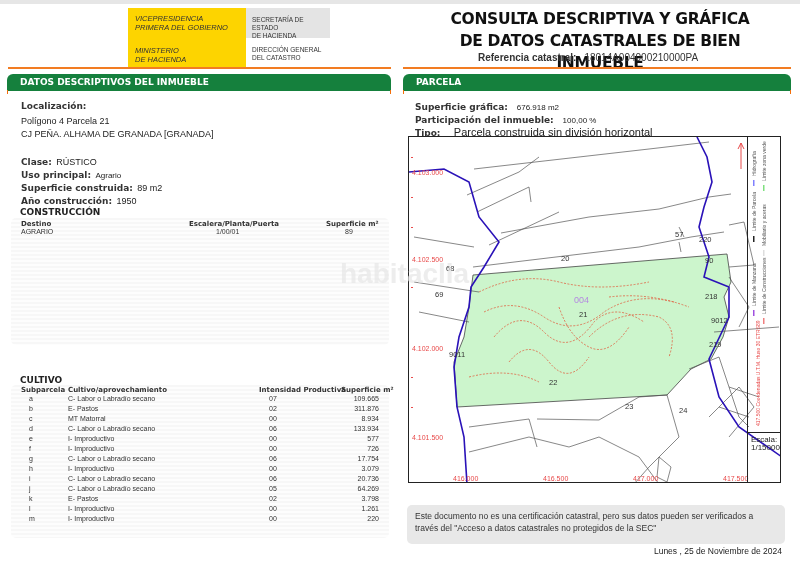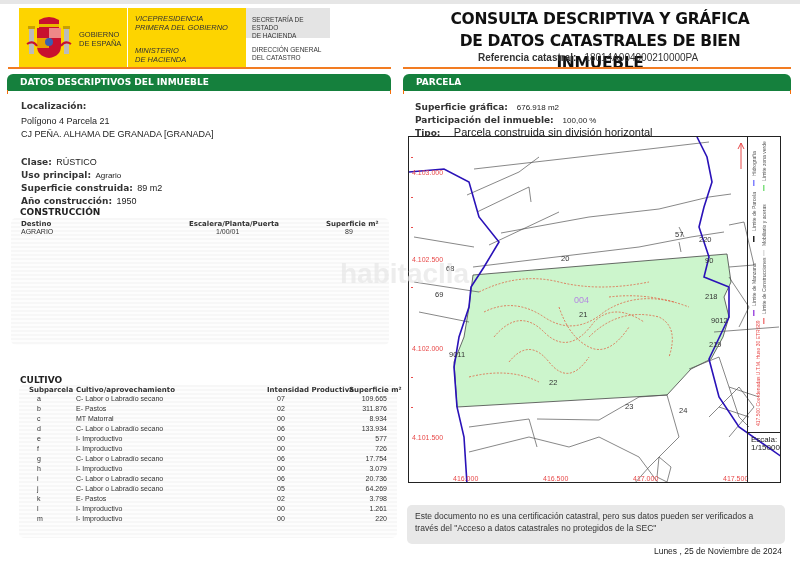--- a/index.html
+++ b/index.html
@@ -41,40 +41,20 @@
   .note { position: absolute; left: 407px; top: 505px; width: 378px; height: 39px; background: #e8e8e8; border-radius: 5px; font-size: 8.5px; line-height: 12px; color: #333; padding: 5px 8px; }
   .date { position: absolute; right: 18px; top: 546px; font-size: 8.5px; color: #222; }
   .watermark { position: absolute; left: 340px; top: 258px; font-size: 28px; color: rgba(230,230,230,0.7); font-weight: bold; }
 </style>
 </head>
 <body>
 
 <div class="topbar"></div>
 
 <div class="logo">
-  <div class="gob">
-    <svg class="shield" viewBox="0 0 48 48">
-      <rect x="4" y="14" width="5" height="26" fill="#bbb"></rect>
-      <rect x="39" y="14" width="5" height="26" fill="#bbb"></rect>
-      <rect x="3" y="12" width="7" height="3" fill="#c8a000"></rect>
-      <rect x="38" y="12" width="7" height="3" fill="#c8a000"></rect>
-      <path d="M12 14 h24 v18 q0 10 -12 12 q-12 -2 -12 -12z" fill="#c8102e"></path>
-      <rect x="24" y="14" width="12" height="10" fill="#e88"></rect>
-      <rect x="12" y="24" width="12" height="10" fill="#e8a000"></rect>
-      <circle cx="24" cy="28" r="4" fill="#3a5fb0"></circle>
-      <path d="M14 6 q10 -6 20 0 v8 h-20z" fill="#c8102e"></path>
-      <rect x="14" y="10" width="20" height="3" fill="#e8b800"></rect>
-      <path d="M2 30 q6 -4 10 2" stroke="#c8102e" stroke-width="2" fill="none"></path>
-      <path d="M46 30 q-6 -4 -10 2" stroke="#c8102e" stroke-width="2" fill="none"></path>
-    </svg>
-    <div class="txt big" style="left:60px;top:22px;">
-      <div>GOBIERNO</div>
-      <div>DE ESPAÑA</div>
-    </div>
-  </div>
   <div class="vice">
     <div class="txt big" style="left:7px;top:6px;">
       <div>VICEPRESIDENCIA</div>
       <div>PRIMERA DEL GOBIERNO</div>
     </div>
     <div class="txt big" style="left:7px;top:38px;">
       <div>MINISTERIO</div>
       <div>DE HACIENDA</div>
     </div>
   </div>
@@ -119,21 +99,21 @@
 <div class="tbl-box" style="left:11px;top:218px;width:378px;height:127px;">
   <div class="th" style="left:10px;top:2px;">Destino</div>
   <div class="th" style="left:178px;top:2px;">Escalera/Planta/Puerta</div>
   <div class="th" style="left:315px;top:2px;">Superficie m²</div>
   <div class="td" style="left:10px;top:10px;">AGRARIO</div>
   <div class="td" style="left:205px;top:10px;">1/00/01</div>
   <div class="td" style="left:334px;top:10px;">89</div>
 </div>
 
 <div class="section-title" style="left:20px;top:375px;">CULTIVO</div>
-<div class="tbl-box" style="left:19px;top:385px;width:378px;height:153px;">
+<div class="tbl-box" style="left:11px;top:385px;width:378px;height:153px;">
   <div class="th" style="left:10px;top:1px;">Subparcela</div>
   <div class="th" style="left:57px;top:1px;">Cultivo/aprovechamiento</div>
   <div class="th" style="left:248px;top:1px;">Intensidad Productiva</div>
   <div class="th" style="left:330px;top:1px;">Superficie m²</div>
   <div id="cultivo-rows">
       <div>
         <div class="td" style="top: 10px; left: 18px;">a</div>
         <div class="td" style="top: 10px; left: 57px;">C- Labor o Labradío secano</div>
         <div class="td" style="top: 10px; left: 258px;">07</div>
         <div class="td" style="top: 10px; right: 10px;">109.665</div>

